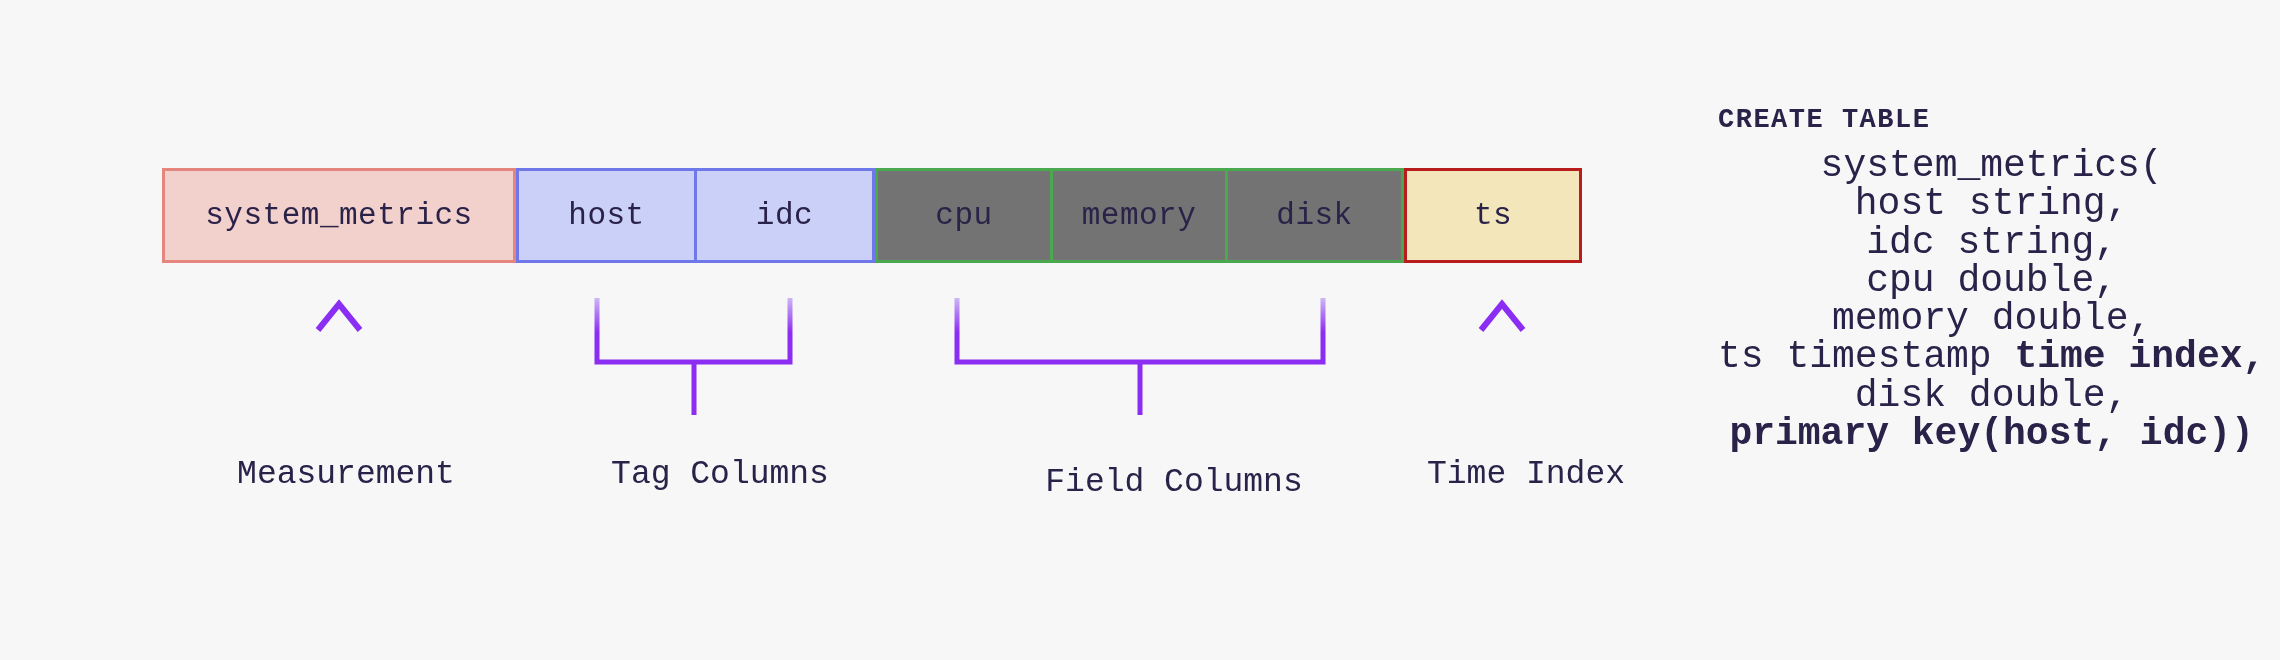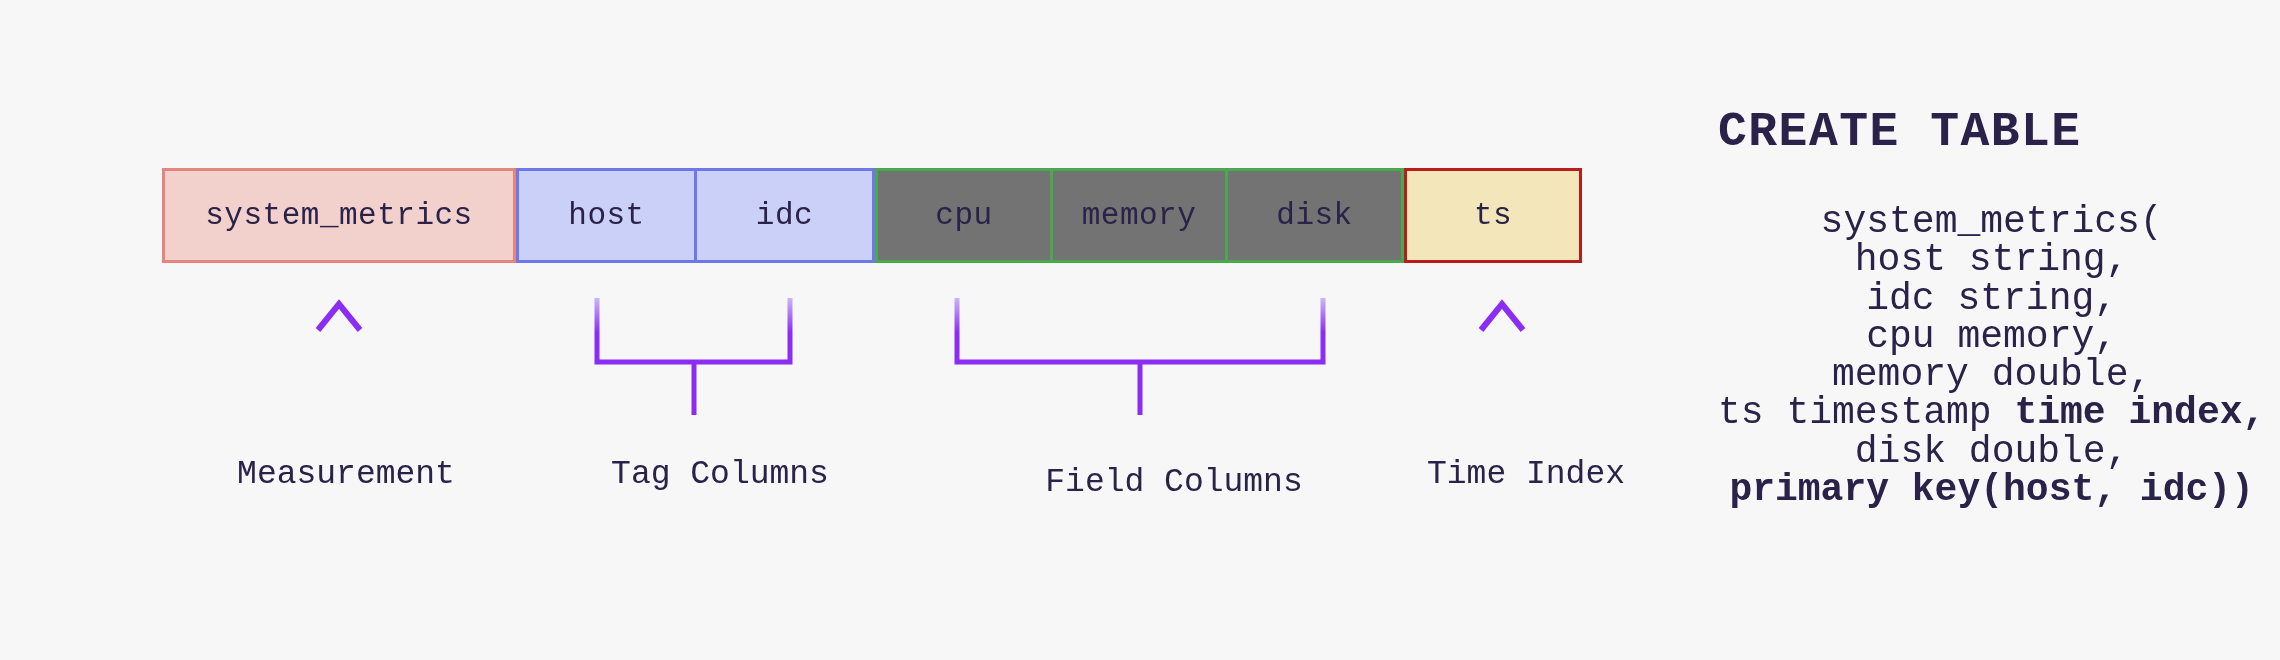--- a/index.html
+++ b/index.html
@@ -19,21 +19,21 @@
   .box.field{width:178px;background:#737373;border:3px solid #4aa84e;}
   .box.field.w179{width:179px;}
   .box.time{width:178px;background:#f2e6ba;border:3px solid #b91c1c;}
   .collapse{margin-left:-3px;text-align:right;}
   .connector{position:absolute;}
   .anno{
     position:absolute;top:456px;transform:translateX(-50%);
     font-size:33px;white-space:nowrap;
   }
   .code{position:absolute;left:1718px;top:105px;}
-  .code-heading{font-size:48px;font-weight:bold;letter-spacing:1.5px;margin-bottom:44px;}
+  .code-heading{font-size:27px;font-weight:bold;letter-spacing:1.5px;margin-bottom:12px;}
   .code-line{font-size:38px;line-height:38.3px;white-space:pre;text-align:center;}
   .code-line b{font-weight:bold;}
 </style>
 </head>
 <body>
 
 <div class="canvas">
 
   <div class="row">
     <div class="box measurement">
@@ -108,20 +108,20 @@
   <div class="anno" style="left:346px;">Measurement</div>
   <div class="anno" style="left:720px;">Tag Columns</div>
   <div class="anno" style="left:1174px;margin-top:8px;">Field Columns</div>
   <div class="anno" style="left:1526px;">Time Index</div>
 
   <div class="code">
     <div class="code-heading">CREATE TABLE</div>
     <div class="code-line"><span>system_metrics(</span><b></b></div>
     <div class="code-line"><span>host string,</span><b></b></div>
     <div class="code-line"><span>idc string,</span><b></b></div>
-    <div class="code-line"><span>cpu memory,</span><b></b></div>
+    <div class="code-line"><span>cpu double,</span><b></b></div>
     <div class="code-line"><span>memory double,</span><b></b></div>
     <div class="code-line"><span>ts timestamp </span><b>time index,</b></div>
     <div class="code-line"><span>disk double,</span><b></b></div>
     <div class="code-line"><span></span><b>primary key(host, idc))</b></div>
   </div>
 
 </div>
 
 </body></html>

